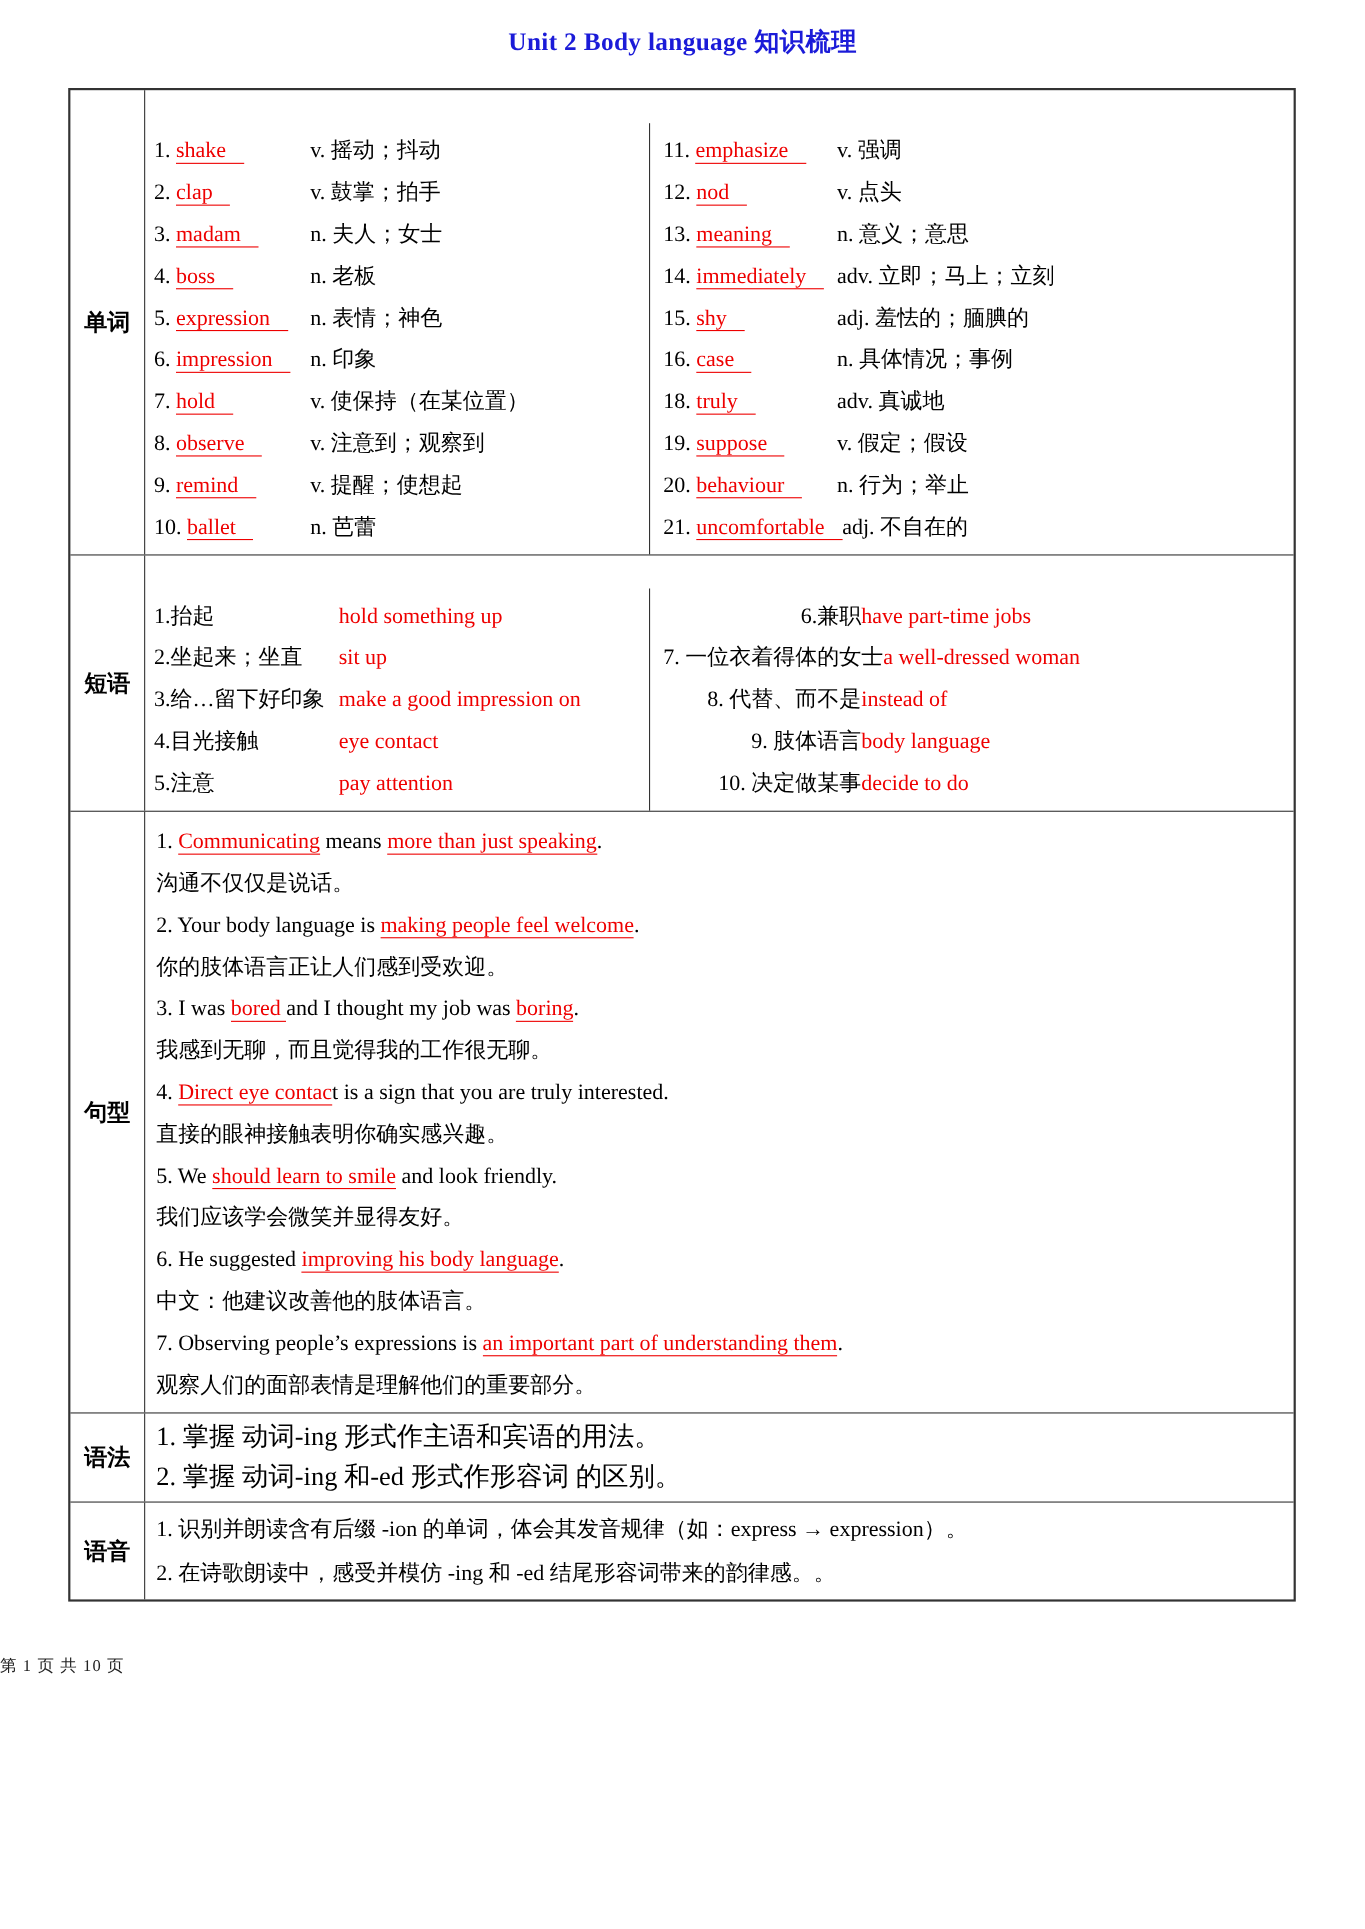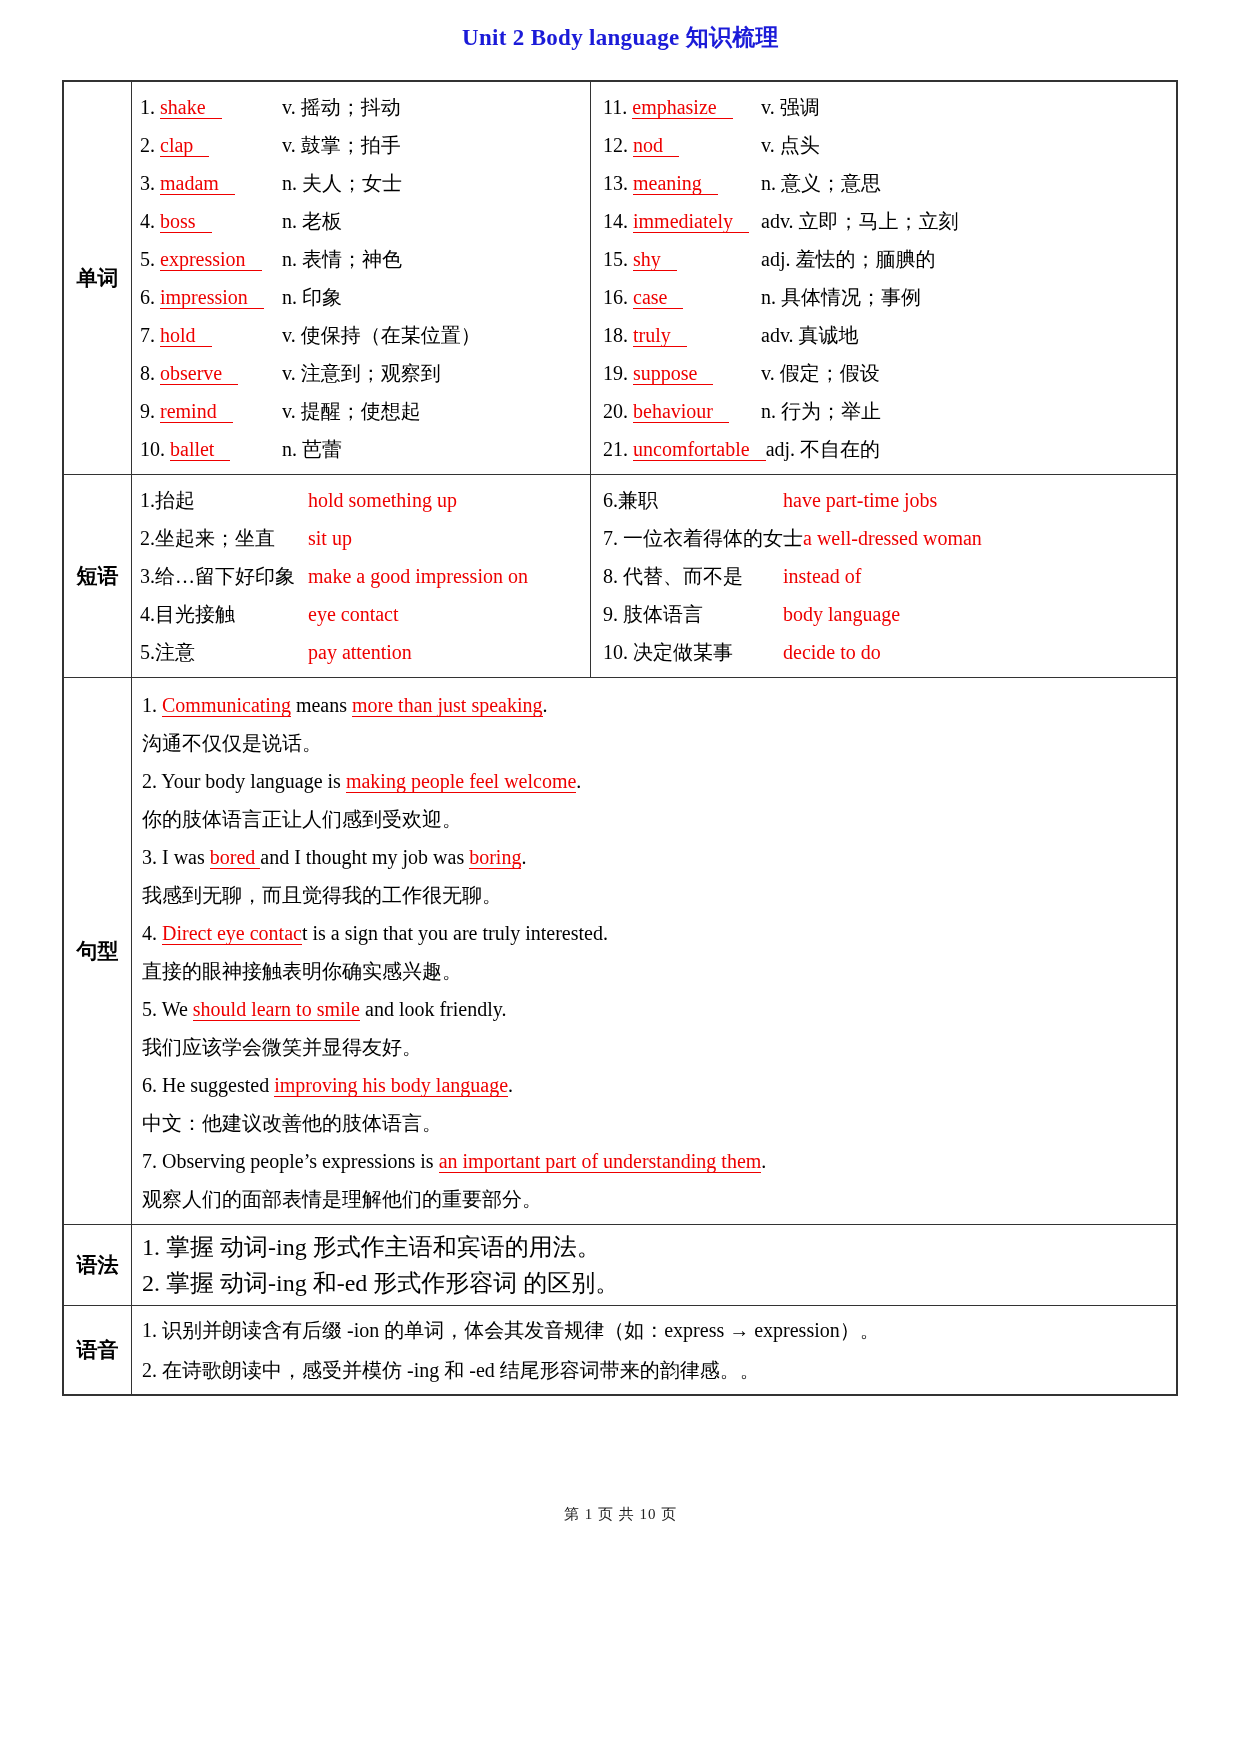--- a/index.html
+++ b/index.html
@@ -38,21 +38,21 @@
   .section:last-child{border-bottom:none;}
   .label-cell{
     width:68px;
     flex:0 0 68px;
     border-right:1px solid var(--line);
     display:flex;align-items:center;justify-content:center;
     font-weight:bold;
     font-size:21px;
   }
   .content{flex:1;min-width:0;}
-  .twocol{display:flex;width:100%;}
+  .twocol{display:flex;width:100%;margin-top:30px;}
   .col{padding:6px 4px 6px 8px;}
   .col-l{width:459px;flex:0 0 459px;border-right:1px solid var(--line);}
   .col-r{flex:1;padding-left:12px;}
   .vrow{
     height:38px;line-height:38px;
     font-size:20px;
     white-space:nowrap;
   }
   .wgroup{display:inline-block;}
   .col-l .wgroup{min-width:142px;}
@@ -64,40 +64,39 @@
     padding-right:16px;
     margin-left:5px;
   }
   .meaning{color:#000;}
   .prow{
     height:38px;line-height:38px;
     font-size:20px;white-space:nowrap;
   }
   .zh{display:inline-block;}
   .col-l .zh{min-width:168px;}
-  .col-r .zh{min-width:180px;}
+  .col-r .zh{min-width:180px;text-align:right;}
   .en{color:var(--red);}
   .sent-content{padding:8px 6px 6px 10px;}
   .sline,.strans{
     height:38px;line-height:38px;
     font-size:20px;white-space:nowrap;
   }
   .ru{
     color:var(--red);
     border-bottom:1.6px solid var(--red);
   }
   .gram-content{padding:4px 6px 4px 10px;}
   .gline{height:36px;line-height:36px;font-size:24px;white-space:nowrap;}
   .phon-content{padding:4px 6px 4px 10px;}
   .phline{height:40px;line-height:40px;font-size:20px;white-space:nowrap;}
   .page-footer{
     position:absolute;
     left:0;right:0;
     top:1505px;
-    text-align:center;
     font-size:15px;
     color:#222;
     letter-spacing:1px;
   }
 </style>
 </head>
 <body>
 
 <div class="page-title">Unit 2 Body language  知识梳理</div>
 

